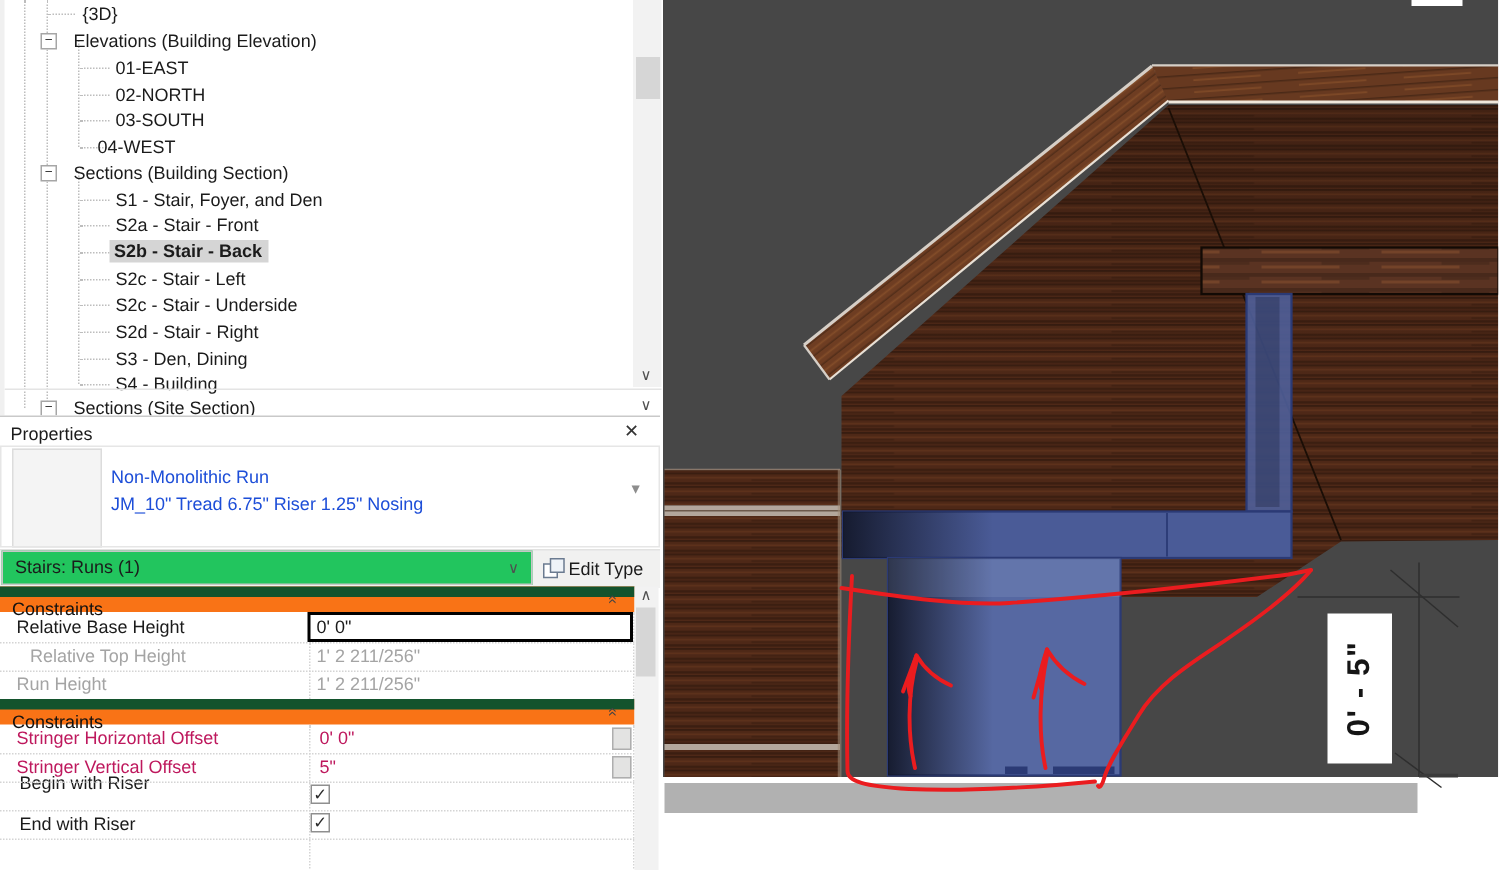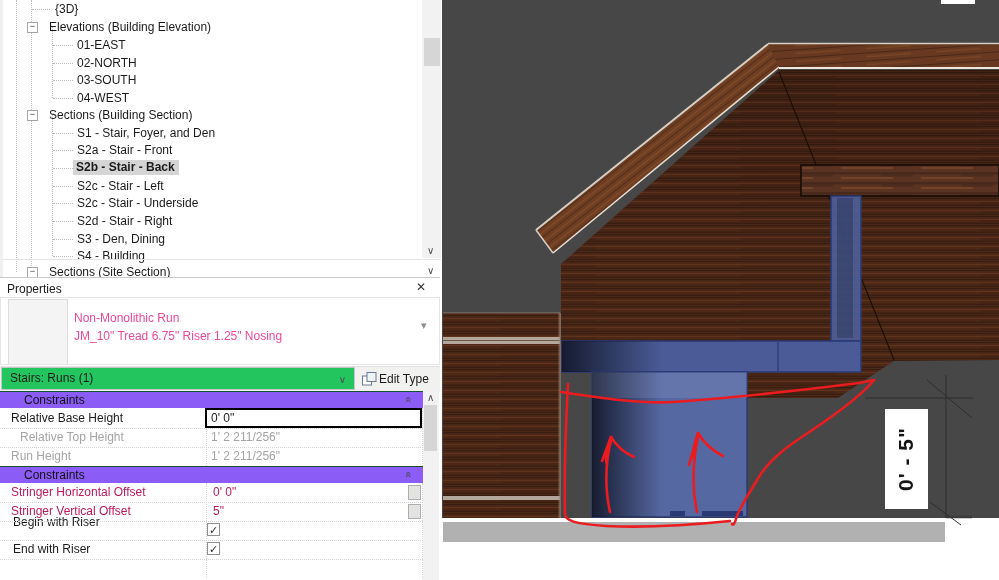--- a/index.html
+++ b/index.html
@@ -12,24 +12,24 @@
   .selbg{font-weight:700;background:#d5d5d5;padding:0 4px 1px 3px}
   .dotv{border-left:1px dotted #bdbdbd;width:0}
   .doth{border-top:1px dotted #bdbdbd;height:0}
   .expbox{width:9px;height:9px;border:1px solid #a6a6a6;background:#fff;font-size:9px;line-height:7px;text-align:center;color:#333}
   .sbtrack{background:#f2f2f2}
   .sbthumb{background:#d6d6d6}
   .chev{color:#4f4f4f;font-size:10px;line-height:10px}
   
   #props{left:0;top:277px;width:440px;height:303px;background:#fff;border-top:1px solid #c9c9c9}
   .t12{font-size:12px;color:#1b1b1b;white-space:nowrap}
-  .gray{color:#ec4899}
+  .gray{color:#1d4ed8}
   .red{color:#be185d}
   .dis{color:#a4a4a4}
-  .hdr{background:#8b5cf6;height:17px;line-height:17px;font-size:12px;color:#111;padding-left:24px;border-top:1px solid #14532d;box-sizing:border-box}
+  .hdr{background:#f97316;height:17px;line-height:17px;font-size:12px;color:#111;padding-left:8px;border-top:7px solid #14532d;box-sizing:border-box}
   .dot-h{border-top:1px dotted #d4d4d4;height:0}
   .dot-v{border-left:1px dotted #d4d4d4;width:0}
   .cbx{width:13px;height:13px;border:1px solid #8f8f8f;background:#fff;font-size:11px;line-height:12px;text-align:center;color:#2b2b2b;box-sizing:border-box}
   .pbtn{width:13px;height:15px;background:#e3e3e2;border:1px solid #aeaeae;box-sizing:border-box}
   .dblchev{display:inline-block;transform:rotate(90deg);font-size:11px;color:#444;line-height:11px}
   .combo{background:#22c55e;border:1px solid #c6c6c6;box-sizing:border-box}
   .editbtn{cursor:default}
   
   #vp{left:441px;top:0;width:558px;height:580px;background:#fff}
 </style>
@@ -60,21 +60,21 @@
 
     <div class="a expbox" style="left:24px;top:22px">−</div>
     <div class="a expbox" style="left:24px;top:110px">−</div>
     <div class="a expbox" style="left:24px;top:267px">−</div>
 
     <div class="a trow" style="left:52px;top:1px"><span>{3D}</span></div>
     <div class="a trow" style="left:46px;top:19px"><span>Elevations (Building Elevation)</span></div>
     <div class="a trow" style="left:74px;top:37px"><span>01-EAST</span></div>
     <div class="a trow" style="left:74px;top:55px"><span>02-NORTH</span></div>
     <div class="a trow" style="left:74px;top:72px"><span>03-SOUTH</span></div>
-    <div class="a trow" style="left:74px;top:90px"><span>04-WEST</span></div>
+    <div class="a trow" style="left:62px;top:90px"><span>04-WEST</span></div>
     <div class="a trow" style="left:46px;top:107px"><span>Sections (Building Section)</span></div>
     <div class="a trow" style="left:74px;top:125px"><span>S1 - Stair, Foyer, and Den</span></div>
     <div class="a trow" style="left:74px;top:142px"><span>S2a - Stair - Front</span></div>
     <div class="a trow" style="left:70px;top:159px"><span class="selbg">S2b - Stair - Back</span></div>
     <div class="a trow" style="left:74px;top:178px"><span>S2c - Stair - Left</span></div>
     <div class="a trow" style="left:74px;top:195px"><span>S2c - Stair - Underside</span></div>
     <div class="a trow" style="left:74px;top:213px"><span>S2d - Stair - Right</span></div>
     <div class="a trow" style="left:74px;top:231px"><span>S3 - Den, Dining</span></div>
     <div class="a trow" style="left:74px;top:248px"><span>S4 - Building</span></div>
     <div class="a trow" style="left:46px;top:264px"><span>Sections (Site Section)</span></div>

